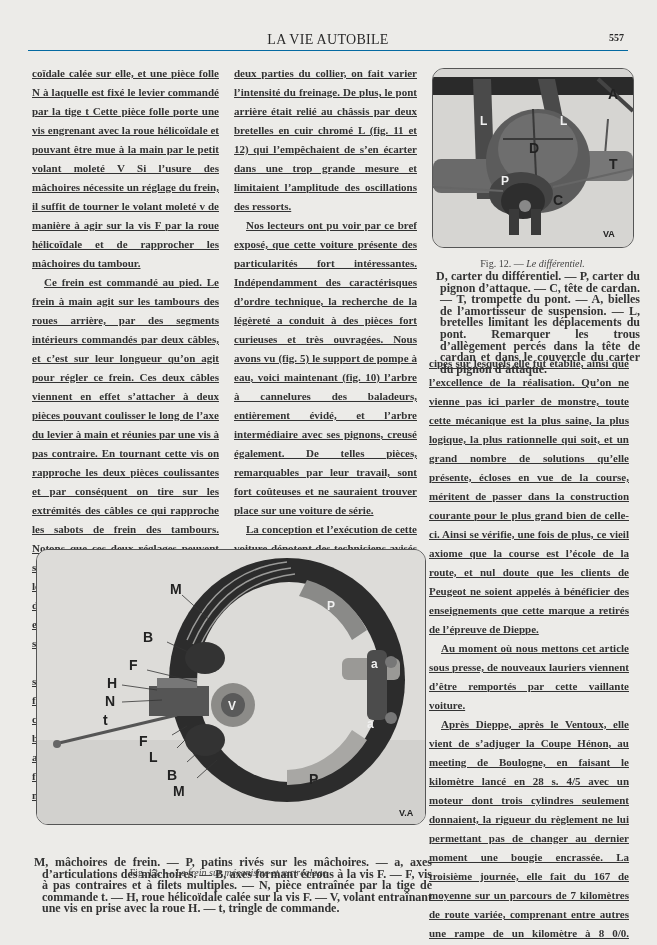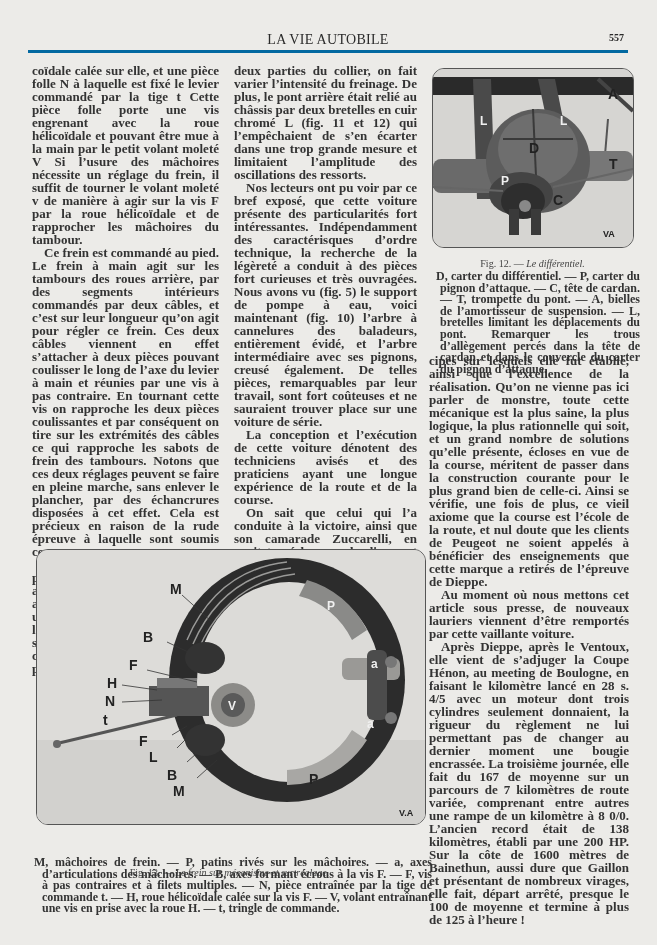--- a/index.html
+++ b/index.html
@@ -3,24 +3,24 @@
 <meta charset="utf-8">
 <style>
   html, body { margin:0; padding:0; }
   body {
     width:657px; height:945px; overflow:hidden;
     background:#ecebe8;
     font-family:"Liberation Serif","DejaVu Serif",serif;
     color:#2a2a2a;
     position:relative;
   }
-  .header { position:absolute; left:28px; top:28px; width:600px; height:22px; border-bottom:3px solid #0369a1; }
+  .header { position:absolute; left:28px; top:28px; width:600px; height:22px; border-bottom:1px solid #0369a1; }
   .header .title { position:absolute; left:0; right:0; top:4px; text-align:center; font-size:14px; letter-spacing:0.3px; }
   .header .pageno { position:absolute; right:4px; top:4px; font-size:10px; font-weight:bold; }
-  .col { position:absolute; font-size:13px; line-height:13px; text-align:justify; font-weight:bold; color:#333; }
+  .col { position:absolute; font-size:11px; line-height:19px; text-align:justify; font-weight:bold; color:#333;text-decoration:underline; }
   .col p { margin:0; text-indent:12px; }
   .col p.noindent { text-indent:0; }
   #col1 { left:32px; top:64px; width:187px; }
   #col2 { left:234px; top:64px; width:183px; }
   #col3 { left:429px; top:354px; width:200px; }
   .fig { position:absolute; border:1.5px solid #555; border-radius:12px; background:#d9d8d5; overflow:hidden; }
   #fig12 { left:432px; top:68px; width:200px; height:178px; }
   #fig13 { left:36px; top:549px; width:388px; height:274px; }
   .caption-title { position:absolute; font-size:10px; text-align:center; color:#444; }
   .caption-title i { font-style:italic; }

